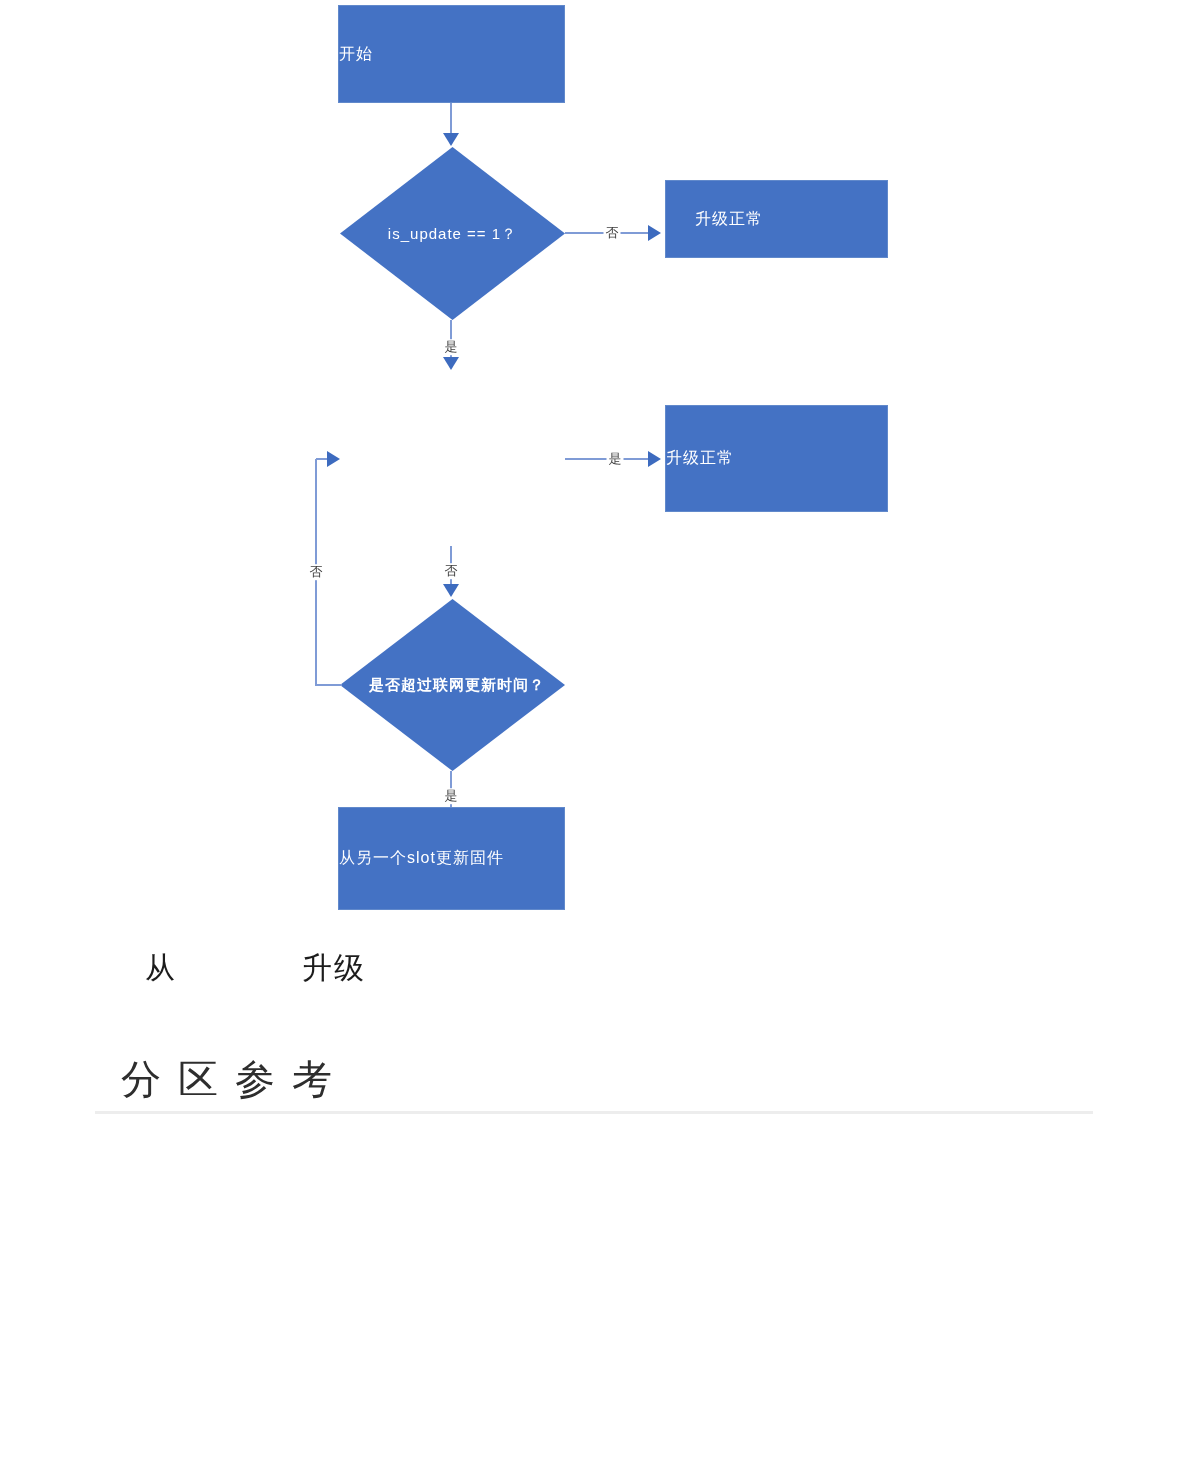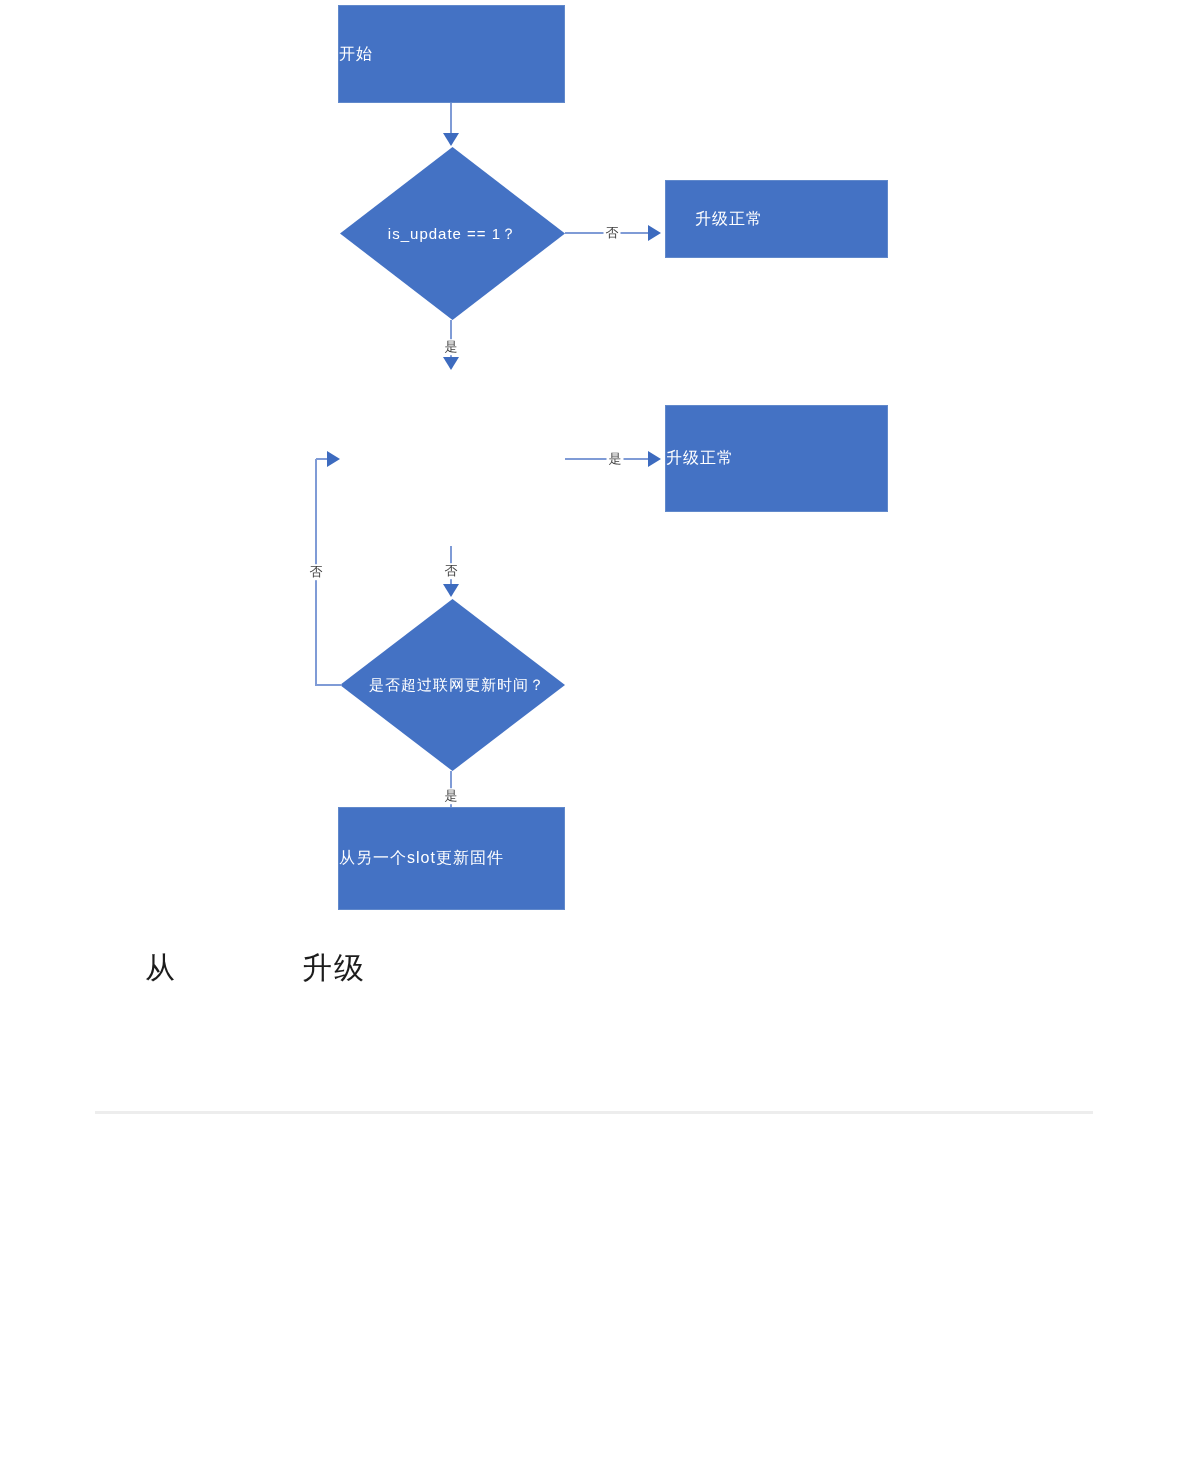--- a/index.html
+++ b/index.html
@@ -115,21 +115,21 @@
 
   <div class="rect" style="left:665px;top:405px;width:223px;height:107px;">
     <span>升级正常</span>
   </div>
 
   <div class="vline" style="left:450px;top:546px;height:38px;"></div>
   <div class="edge-label" style="left:451px;top:571px;">否</div>
   <div class="ah-down" style="left:443px;top:584px;"></div>
 
   <div class="diamond" style="left:340px;top:599px;width:225px;height:172px;">
-    <span class="dtext" style="width:185px;">是否超过联网更新时间？</span>
+    <span class="dtext" style="width:185px;font-weight:bold;">是否超过联网更新时间？</span>
   </div>
 
   <div class="hline" style="left:316px;top:684px;width:26px;"></div>
   <div class="vline" style="left:315px;top:459px;height:227px;"></div>
   <div class="hline" style="left:316px;top:458px;width:12px;"></div>
   <div class="ah-right" style="left:327px;top:451px;"></div>
   <div class="edge-label" style="left:316px;top:572px;">否</div>
 
   <div class="vline" style="left:450px;top:771px;height:41px;"></div>
   <div class="edge-label" style="left:451px;top:796px;">是</div>
@@ -137,15 +137,16 @@
 
   <div class="rect" style="left:338px;top:807px;width:227px;height:103px;">
     <span>从另一个slot更新固件</span>
   </div>
 
   <div class="caption">
     <span>从</span>
     <span>升级</span>
   </div>
 
+  <div class="section-heading">分区参考</div>
   <div class="section-rule"></div>
 
 </div>
 
 </body></html>

